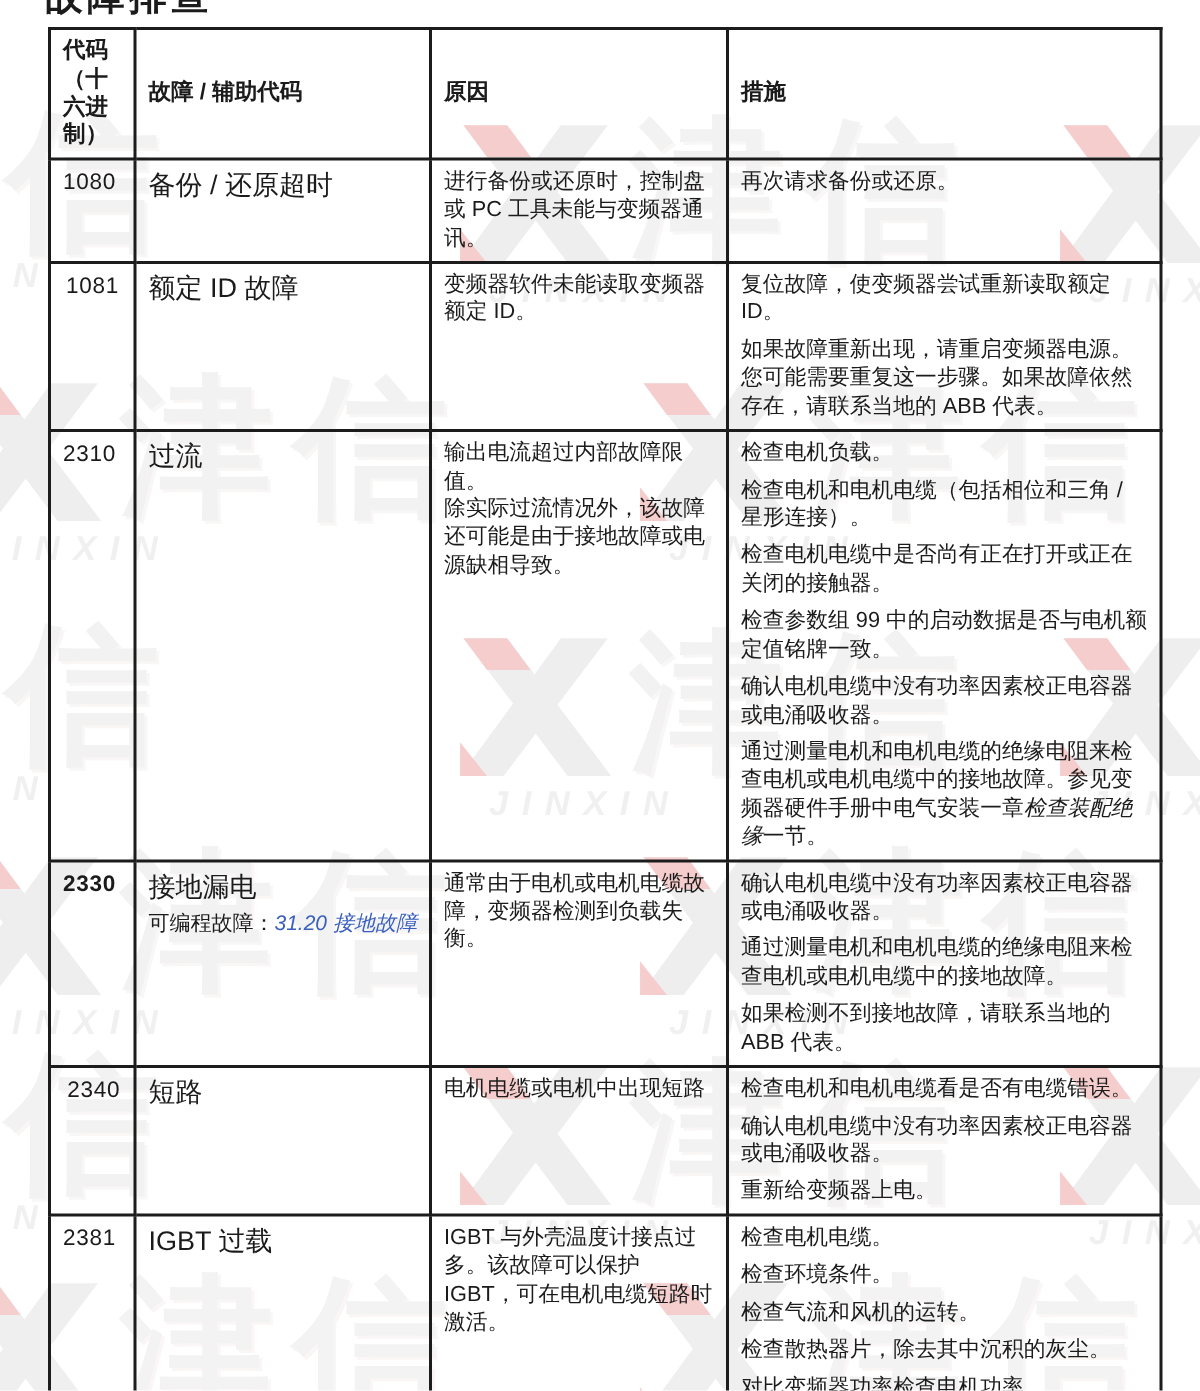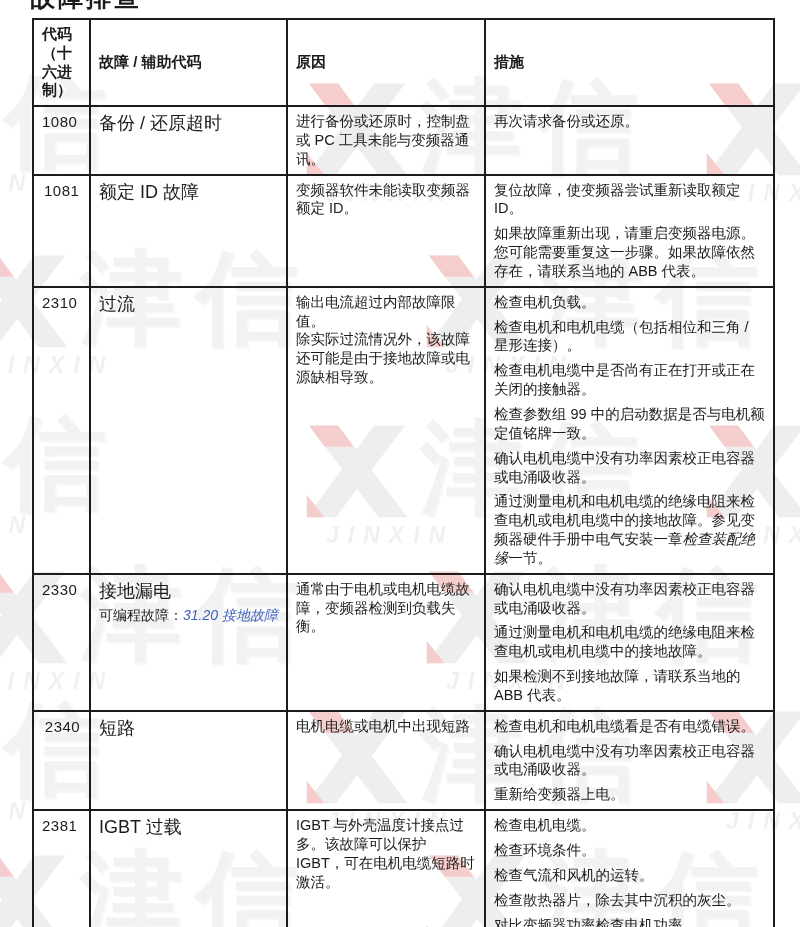--- a/index.html
+++ b/index.html
@@ -267,21 +267,21 @@
         <td>
           <p class="p-measure"><span>检查电机负载。</span></p>
           <p class="p-measure"><span>检查电机和电机电缆（包括相位和三角 / 星形连接）。</span></p>
           <p class="p-measure"><span>检查电机电缆中是否尚有正在打开或正在关闭的接触器。</span></p>
           <p class="p-measure"><span>检查参数组 99 中的启动数据是否与电机额定值铭牌一致。</span></p>
           <p class="p-measure"><span>确认电机电缆中没有功率因素校正电容器或电涌吸收器。</span></p>
           <p class="p-measure"><span>通过测量电机和电机电缆的绝缘电阻来检查电机或电机电缆中的接地故障。参见变频器硬件手册中电气安装一章</span><span class="seg-em">检查装配绝缘</span><span>一节。</span></p>
         </td>
       </tr>
       <tr>
-        <td class="col-code" style="height: 117px;">2330</td>
+        <td class="col-code" style="height: 117px; font-weight: bold;">2330</td>
         <td>
           <div class="fault-title">接地漏电</div>
           <div class="fault-note"><span>可编程故障：</span><span class="seg-link">31.20 接地故障</span></div>
         </td>
         <td>
           <p class="p-cause"><span>通常由于电机或电机电缆故障，变频器检测到负载失衡。</span></p>
         </td>
         <td>
           <p class="p-measure"><span>确认电机电缆中没有功率因素校正电容器或电涌吸收器。</span></p>
           <p class="p-measure"><span>通过测量电机和电机电缆的绝缘电阻来检查电机或电机电缆中的接地故障。</span></p>

